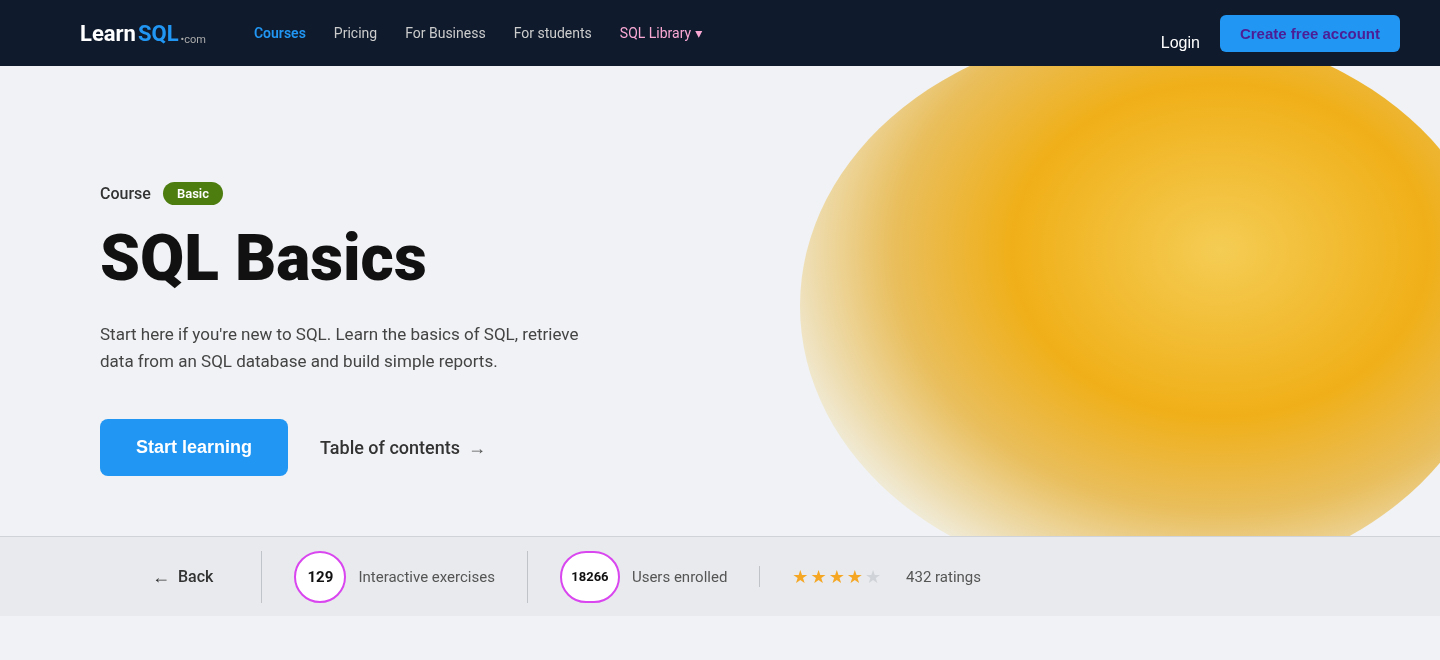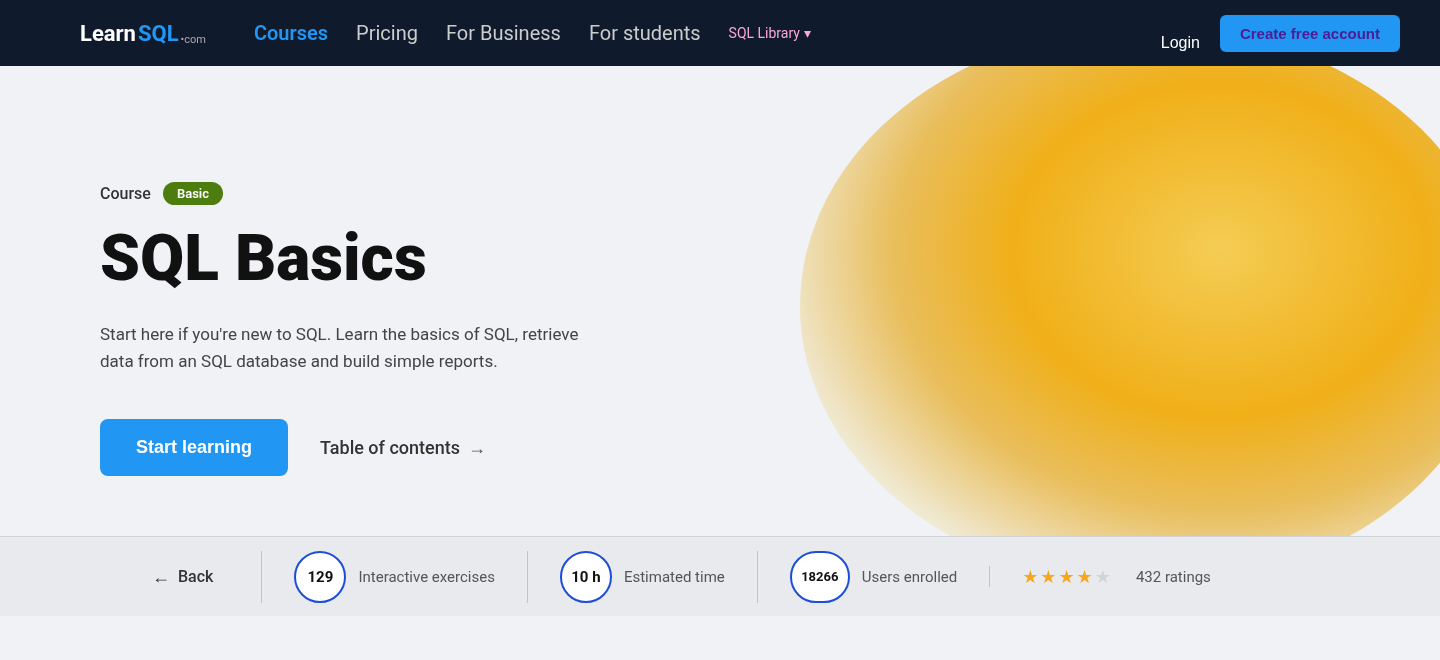--- a/index.html
+++ b/index.html
@@ -25,21 +25,21 @@
     .logo-com { color: #aaa; font-size: 11px; margin-top: 12px; }
     .nav-links {
       display: flex;
       align-items: center;
       gap: 28px;
       flex: 1;
     }
     .nav-link {
       color: #ccc;
       text-decoration: none;
-      font-size: 20px;
+      font-size: 14px;
       cursor: pointer;
     }
     .nav-link.active { color: #2196f3; font-weight: 600; }
     .nav-dropdown {
       display: flex;
       align-items: center;
       gap: 4px;
       color: #f9a8d4;
       font-size: 14px;
       cursor: pointer;
@@ -182,21 +182,21 @@
       align-items: center;
       gap: 12px;
       padding: 0 32px;
       border-left: 1px solid #c0c3c8;
     }
     .stat-circle {
       width: 52px;
       height: 52px;
       border-radius: 50%;
       background: #fff;
-      border: 2px solid #1d4ed8;
+      border: 2px solid #d946ef;
       display: flex;
       align-items: center;
       justify-content: center;
       font-size: 15px;
       font-weight: 700;
       color: #111;
       flex-shrink: 0;
     }
     .stat-label {
       font-size: 15px;
@@ -268,24 +268,20 @@
   <div class="back-btn">
     <span class="back-arrow">←</span>
     <span>Back</span>
   </div>
 
   <div class="stat-item">
     <div class="stat-circle">129</div>
     <span class="stat-label">Interactive exercises</span>
   </div>
 
-  <div class="stat-item">
-    <div class="stat-circle">10 h</div>
-    <span class="stat-label">Estimated time</span>
-  </div>
 
   <div class="stat-item">
     <div class="stat-circle" style="width:60px;height:52px;border-radius:26px;font-size:13px;">18266</div>
     <span class="stat-label">Users enrolled</span>
   </div>
 
   <div class="ratings-item">
     <div class="stars">
       <span class="star">★</span>
       <span class="star">★</span>

